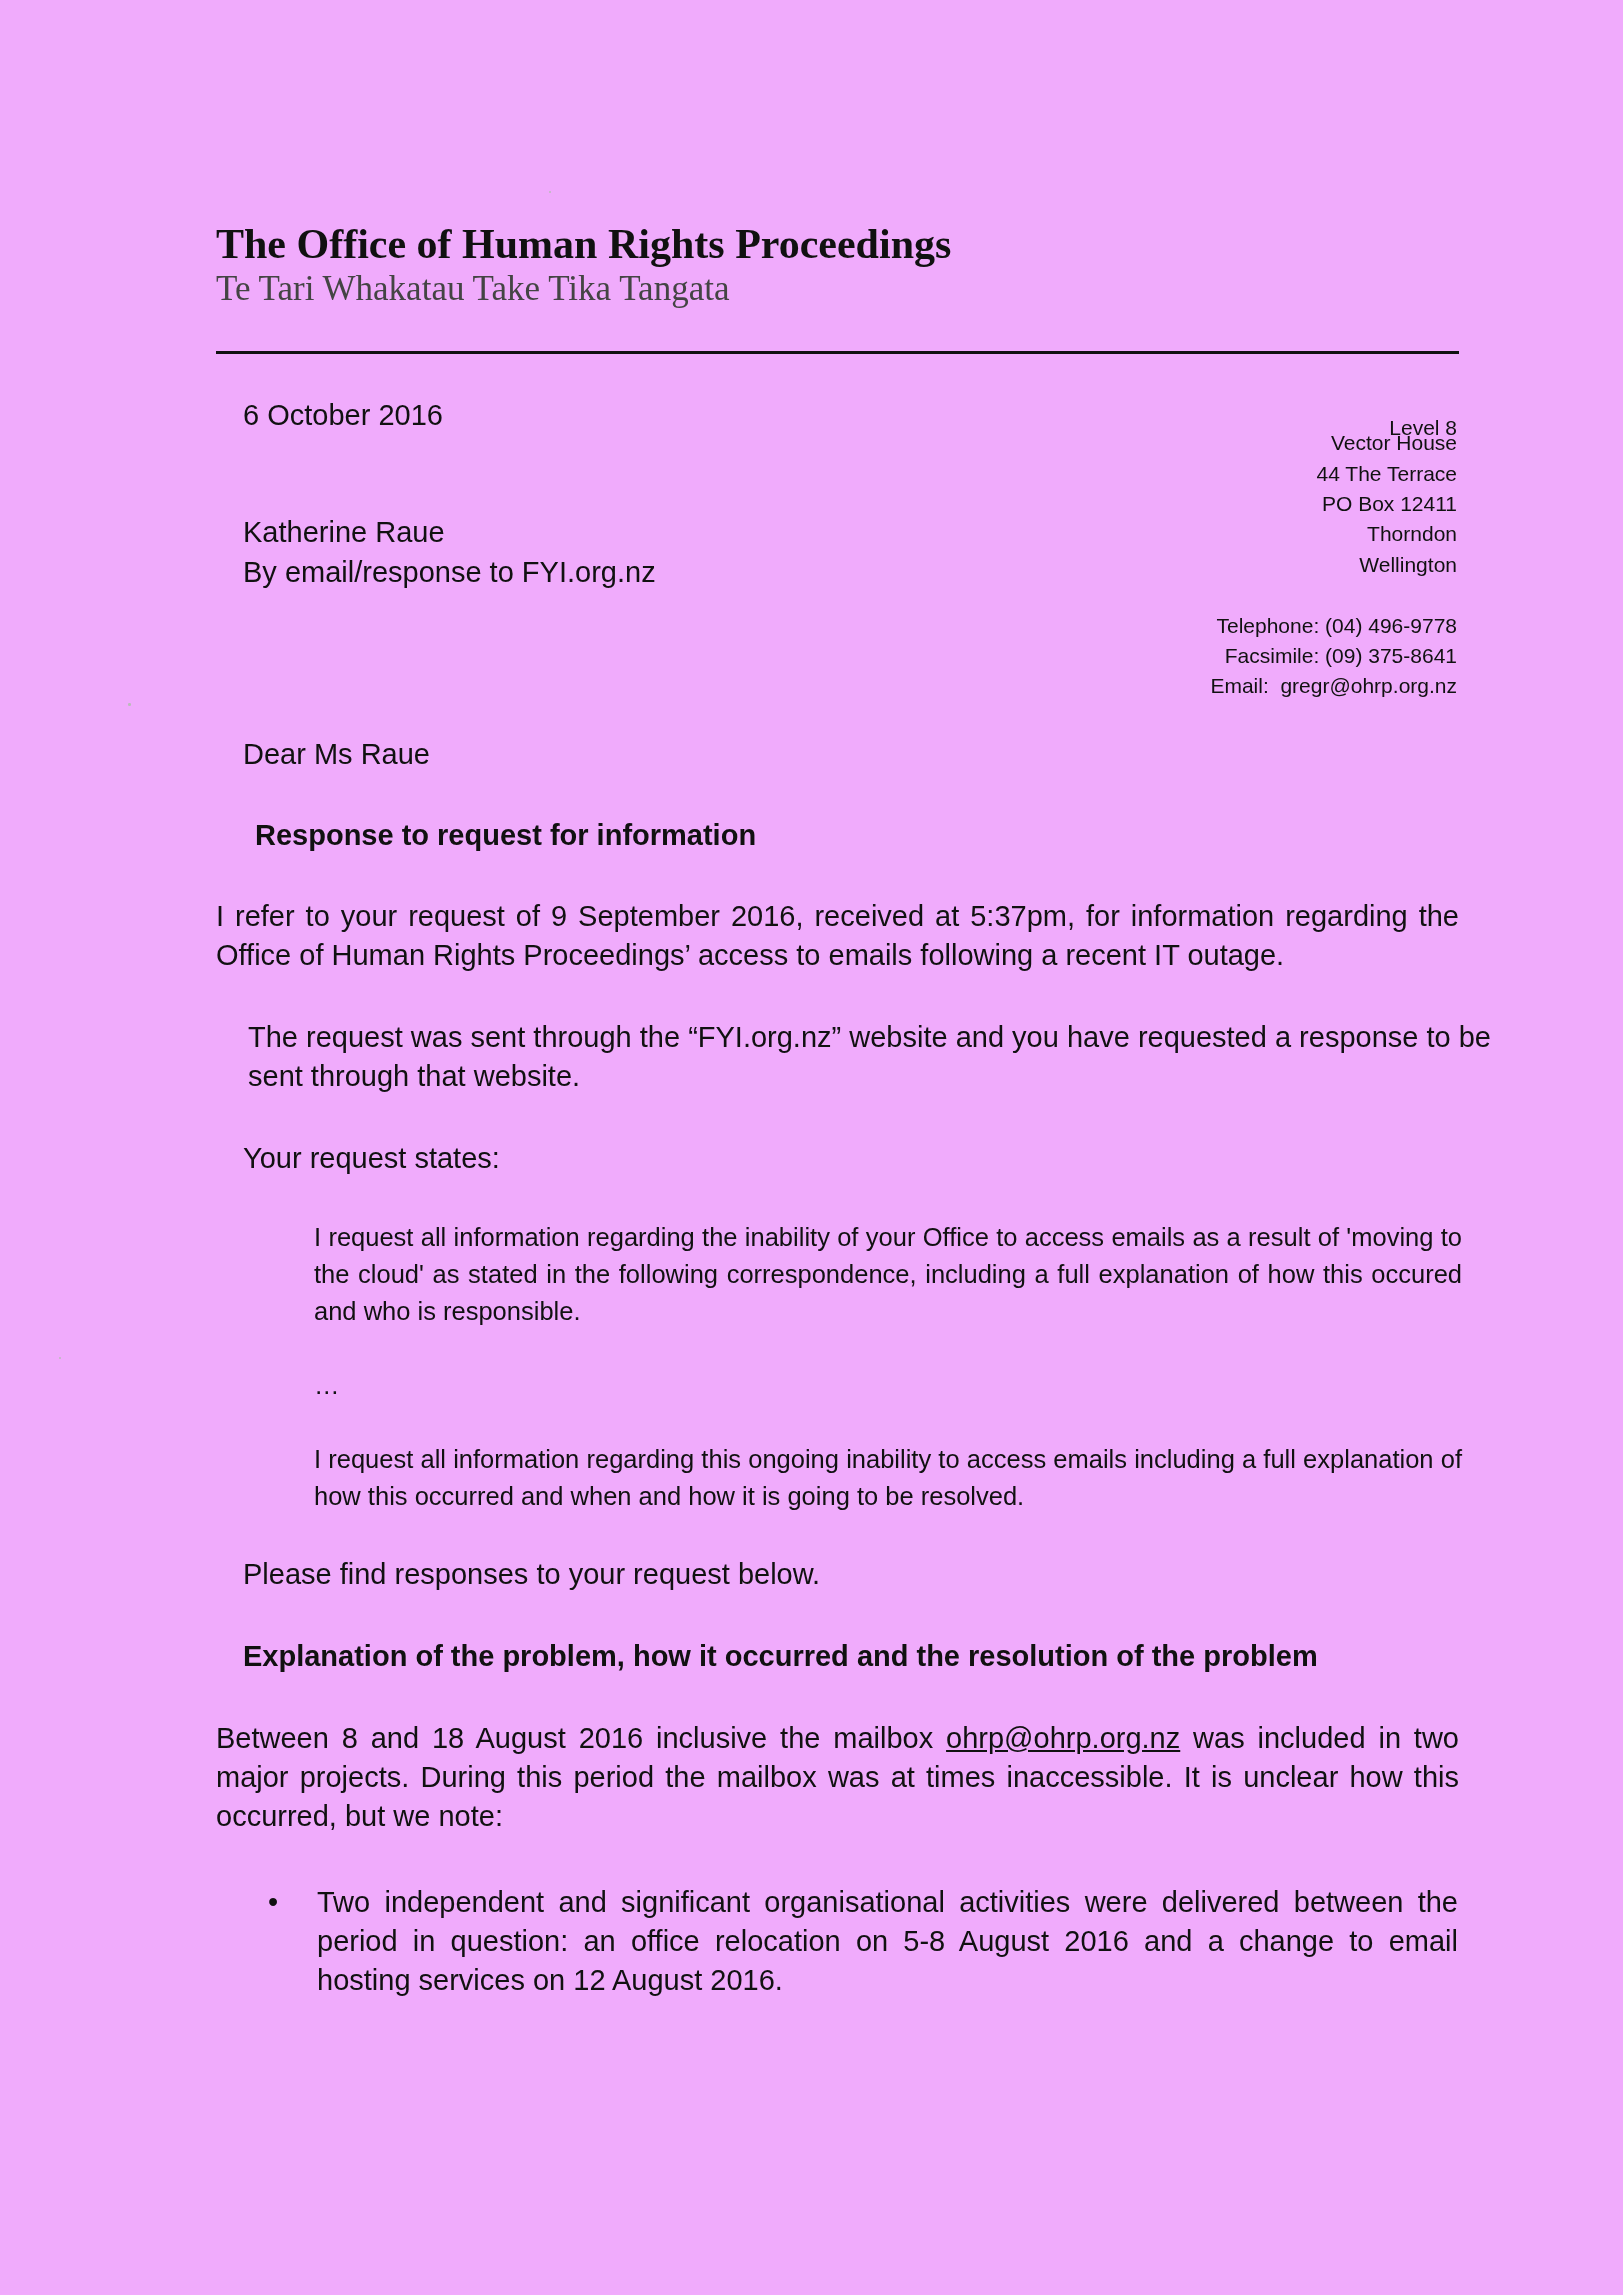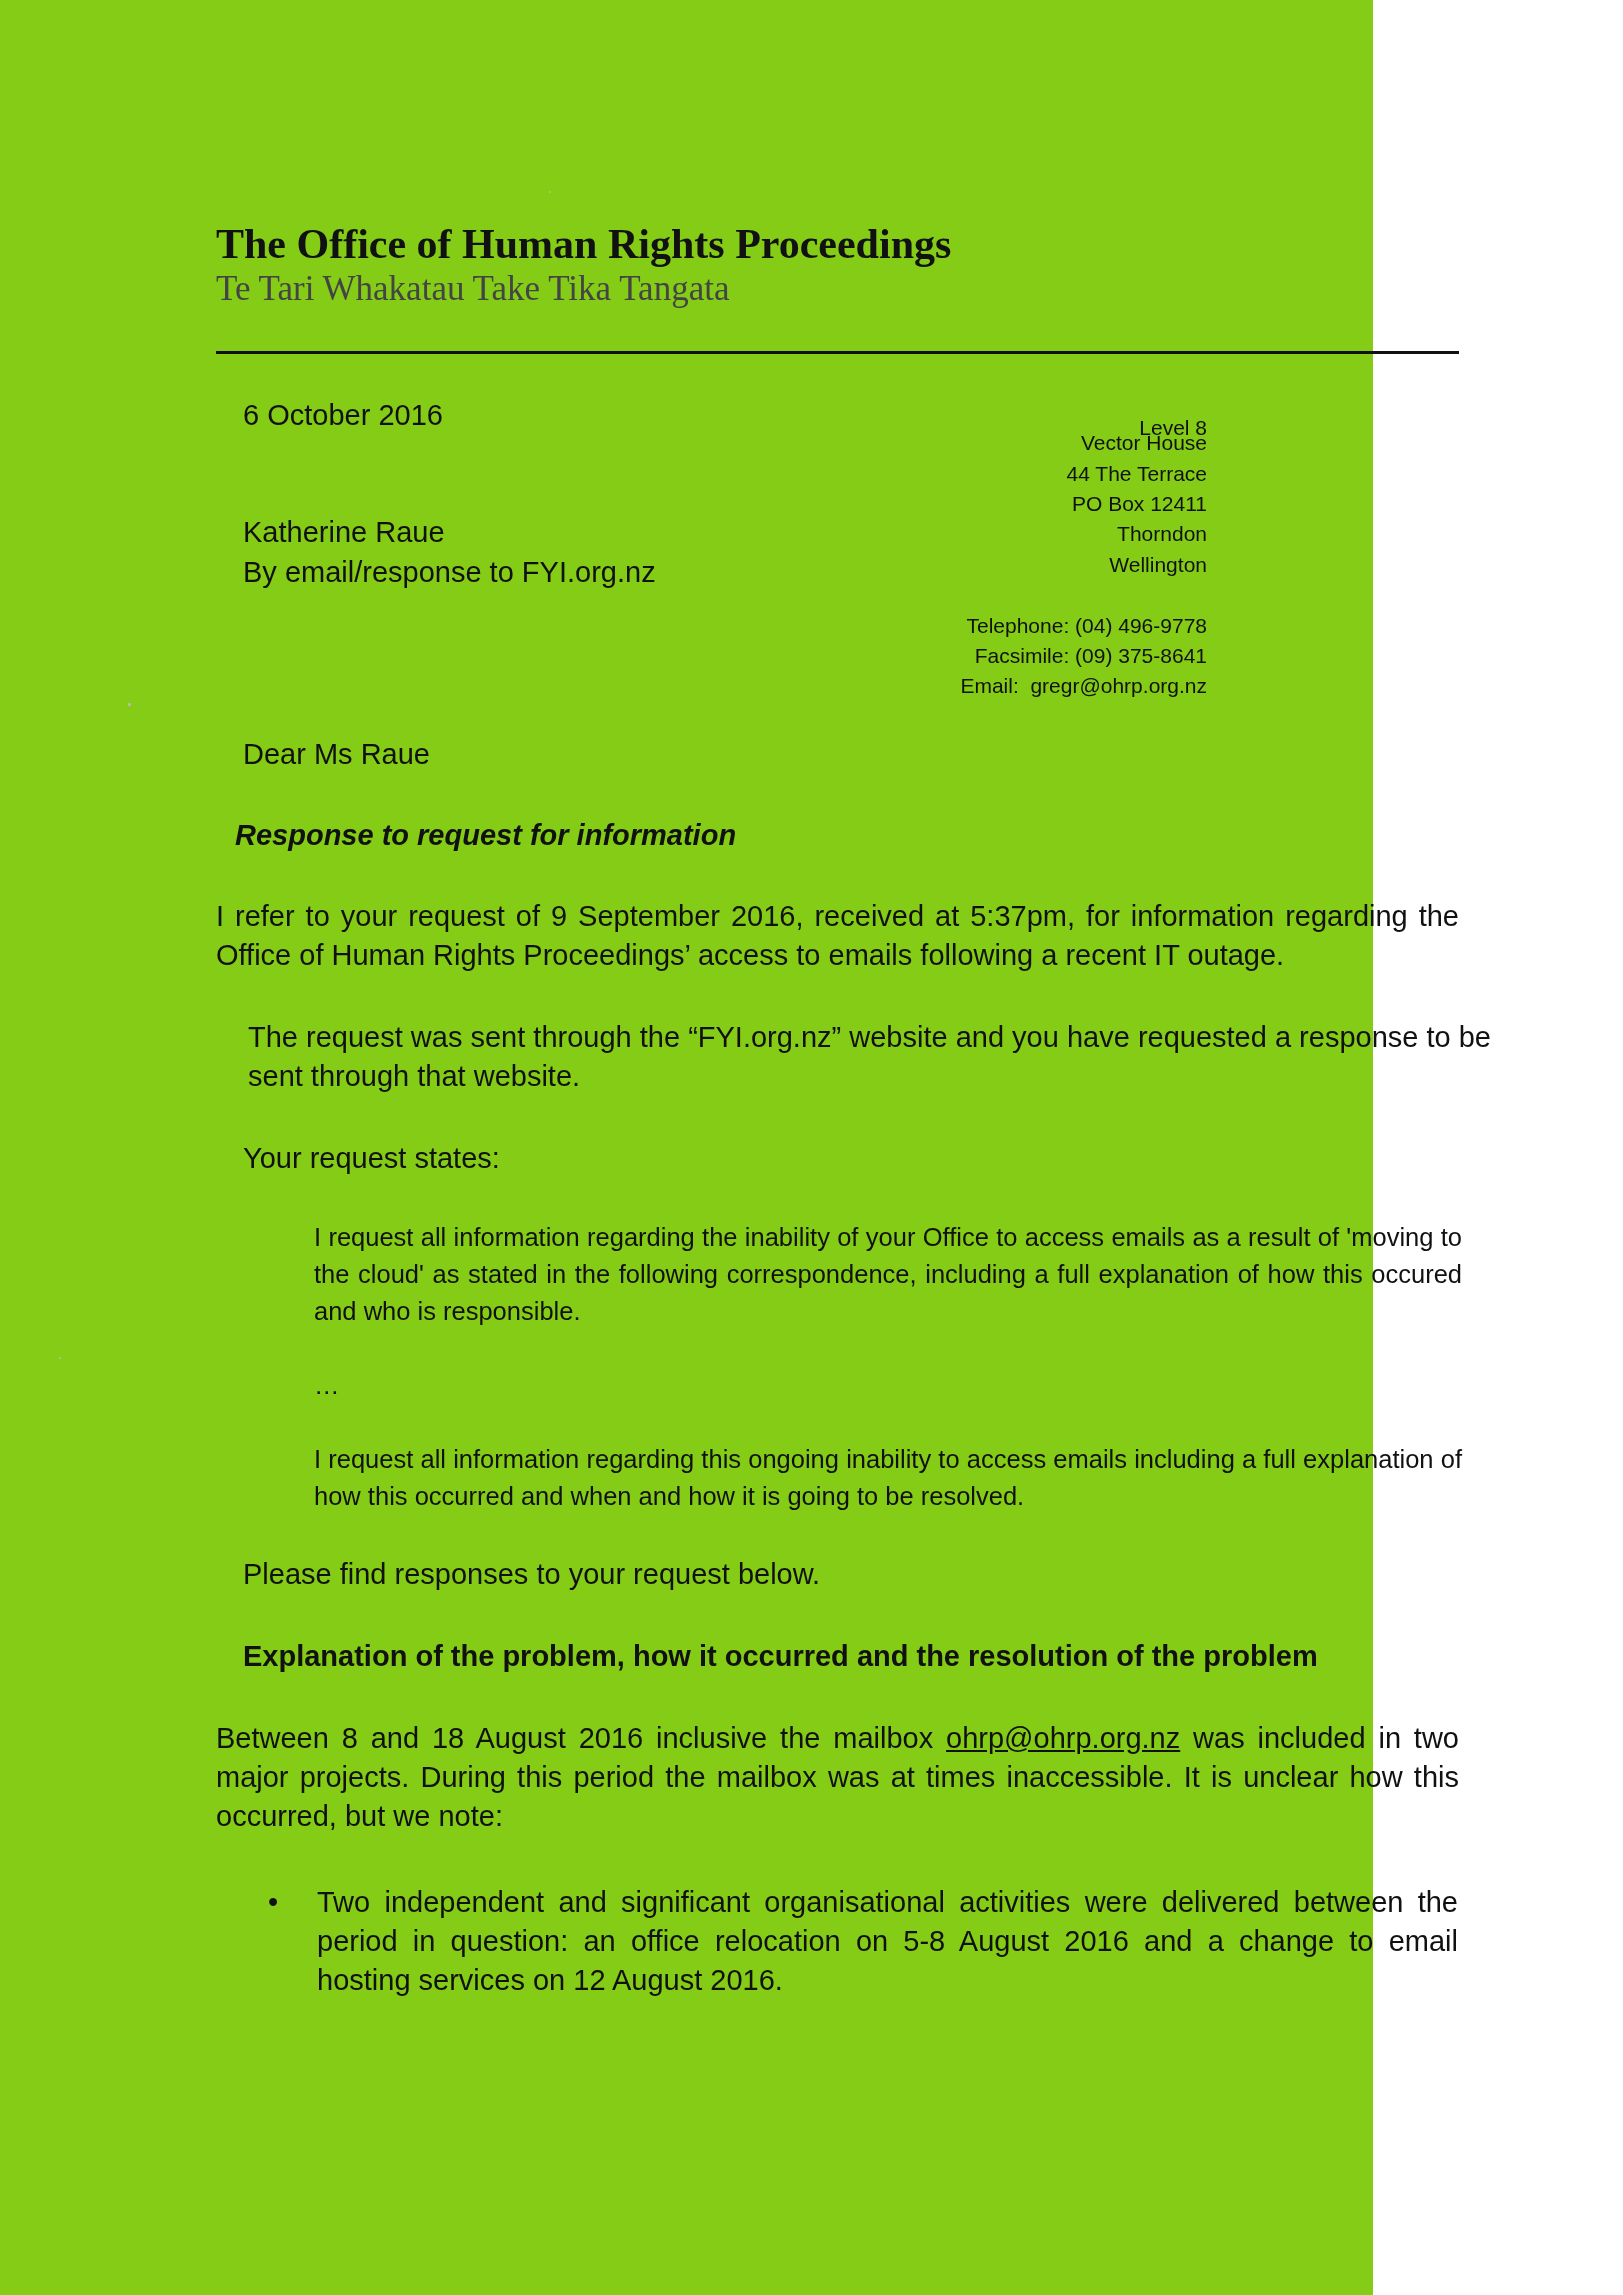--- a/index.html
+++ b/index.html
@@ -1,17 +1,17 @@
 <!DOCTYPE html>
 <html style="font-size:10.5px"><head>
 <meta charset="utf-8">
 <style>
   html, body { margin:0; padding:0; background:#ffffff; }
   body { width:1623px; height:2295px; position:relative; overflow:hidden; color:#111; }
-  .page { position:absolute; left:0; top:0; width:1373px; height:2295px; background:#84cc16; }
+  .page { position:absolute; left:0; top:0; width:1623px; height:2295px; background:#f0abfc; }
   .abs { position:absolute; white-space:nowrap; }
   .serif { font-family:"Liberation Serif", "DejaVu Serif", serif; }
   .sans { font-family:"Liberation Sans", "DejaVu Sans", sans-serif; }
   .title { left:216px; top:220px; font-size:42px; font-weight:bold; color:#111; letter-spacing:0px; }
   .subtitle { left:216px; top:269px; font-size:35px; color:#444; font-weight:normal; }
   .rule { left:216px; top:351px; width:1243px; height:3.3px; background:#111; }
   .body-text { font-size:29px; line-height:39px;margin-left:27px; }
   .small { font-size:21px; line-height:31px; }
   .addr { right:166px; text-align:right; }
   .bold { font-weight:bold; }
@@ -44,21 +44,21 @@
   <div class="abs sans small addr" style="top:549px;">Wellington</div>
 
   <div class="abs sans small addr" style="top:610px;">Telephone: (04) 496-9778</div>
   <div class="abs sans small addr" style="top:640px;">Facsimile: (09) 375-8641</div>
   <div class="abs sans small addr" style="top:670px;">
     <span>Email:</span>&nbsp;
     <span>gregr@ohrp.org.nz</span>
   </div>
 
   <div class="abs sans body-text" style="left:216px; top:735px;">Dear Ms Raue</div>
-  <div class="abs sans body-text bold" style="left:208px; top:816px;font-style:italic;">Response to request for information</div>
+  <div class="abs sans body-text bold" style="left:228px; top:816px;">Response to request for information</div>
 
   <div class="block sans para" style="top:897px;">I refer to your request of 9 September 2016, received at 5:37pm, for information regarding the Office of Human Rights Proceedings’ access to emails following a recent IT outage.</div>
   <div class="block sans para" style="top:1018px;margin-left:32px;">The request was sent through the “FYI.org.nz” website and you have requested a response to be sent through that website.</div>
   <div class="abs sans body-text" style="left:216px; top:1139px;">Your request states:</div>
 
   <div class="block sans quote" style="top:1219px;">I request all information regarding the inability of your Office to access emails as a result of 'moving to the cloud' as stated in the following correspondence, including a full explanation of how this occured and who is responsible.</div>
   <div class="abs sans" style="left:314px; top:1367px; font-size:25.5px; line-height:37px;">…</div>
   <div class="block sans quote" style="top:1441px;">I request all information regarding this ongoing inability to access emails including a full explanation of how this occurred and when and how it is going to be resolved.</div>
 
   <div class="abs sans body-text" style="left:216px; top:1555px;">Please find responses to your request below.</div>

